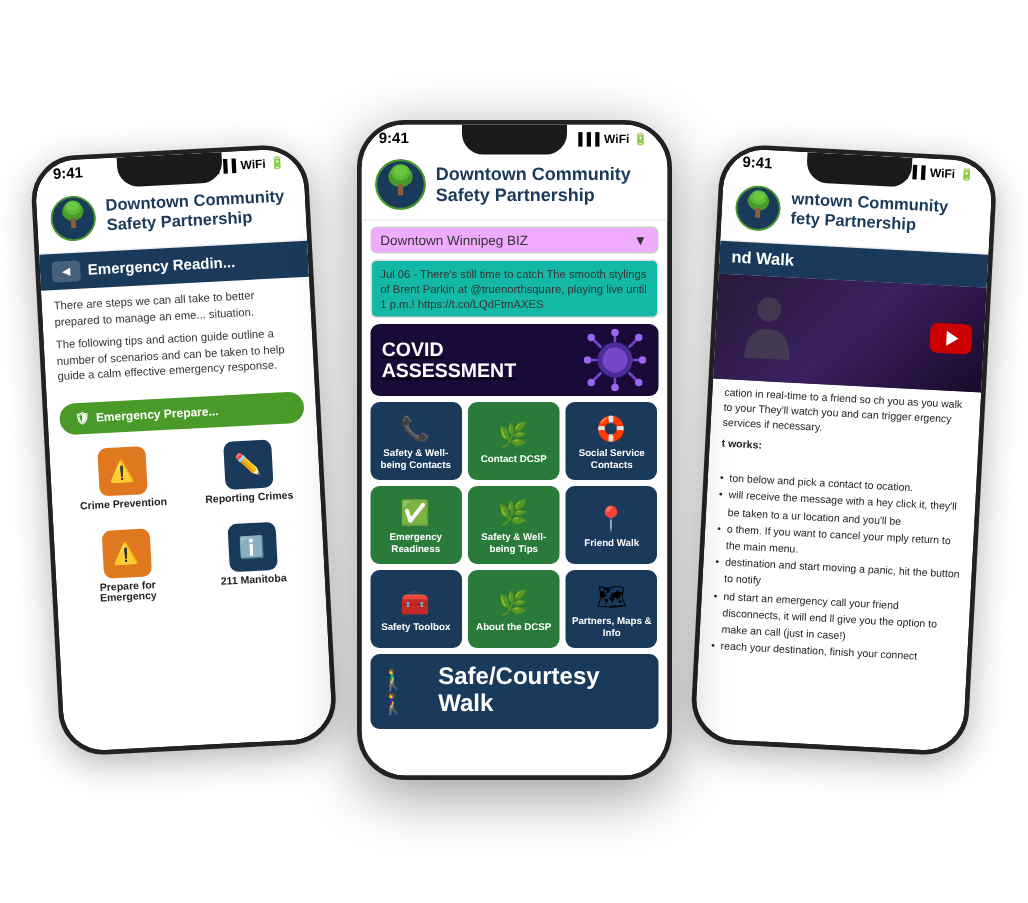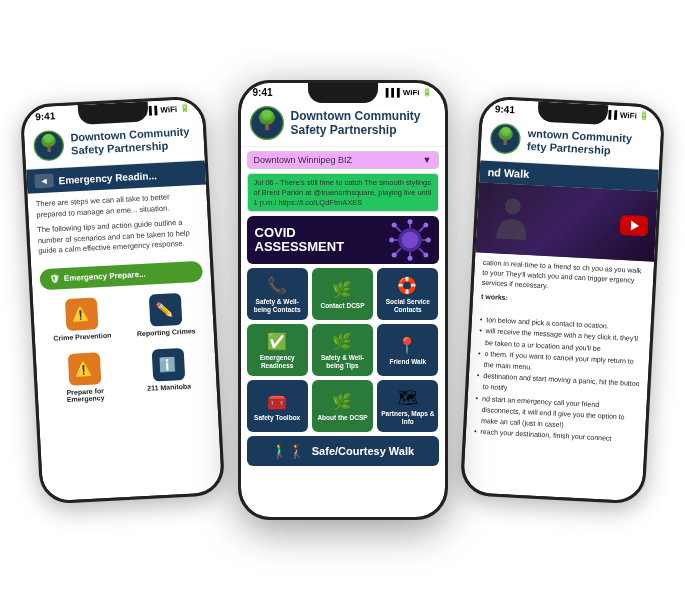--- a/index.html
+++ b/index.html
@@ -123,40 +123,41 @@
       align-items: center;
       justify-content: space-between;
       padding: 3px 6px;
       font-size: 9px;
       color: #333;
     }
 
     
     .feed-box {
       margin: 4px 6px;
-      background: #22c55e;
+      background: #14b8a6;
       border: 1px solid #ddd;
       border-radius: 4px;
       padding: 4px 6px;
       font-size: 7.5px;
       color: #333;
       line-height: 1.3;
     }
 
     
     .covid-banner {
       margin: 4px 6px;
       border-radius: 6px;
       overflow: hidden;
       height: 48px;
       position: relative;
       background: #1a0a3a;
       display: flex;
       align-items: center;
       padding: 0 8px;
+      text-decoration: underline;
     }
 
     .covid-banner-text {
       color: #fff;
       font-size: 13px;
       font-weight: 800;
       line-height: 1.1;
       z-index: 2;
       position: relative;
     }
@@ -213,21 +214,21 @@
       border-radius: 6px;
       padding: 7px;
       display: flex;
       align-items: center;
       justify-content: center;
       gap: 6px;
     }
 
     .bottom-bar-text {
       color: #fff;
-      font-size: 11px;
+      font-size: 16px;
       font-weight: 700;
     }
 
     
     .phone-left {
       width: 185px;
       height: 400px;
       top: 100px;
       left: 30px;
       z-index: 2;

